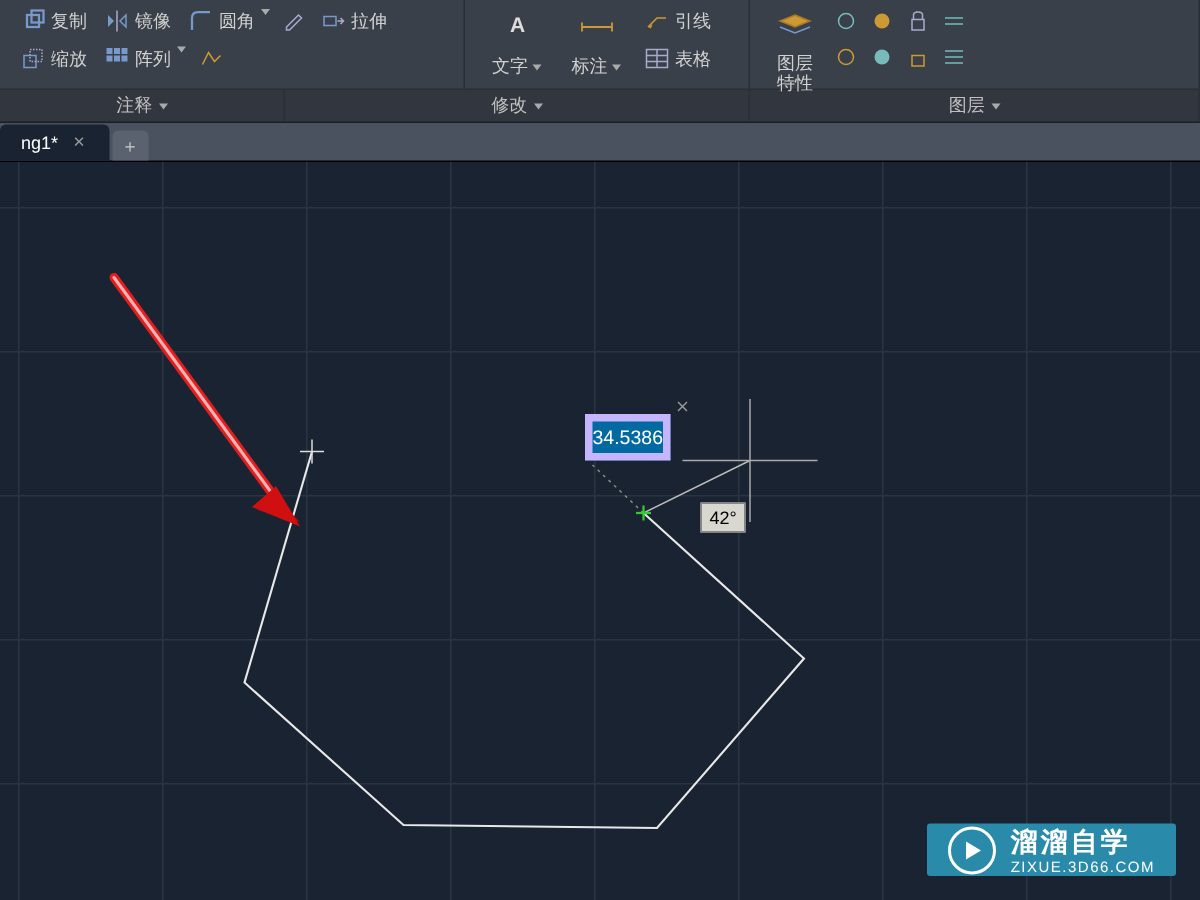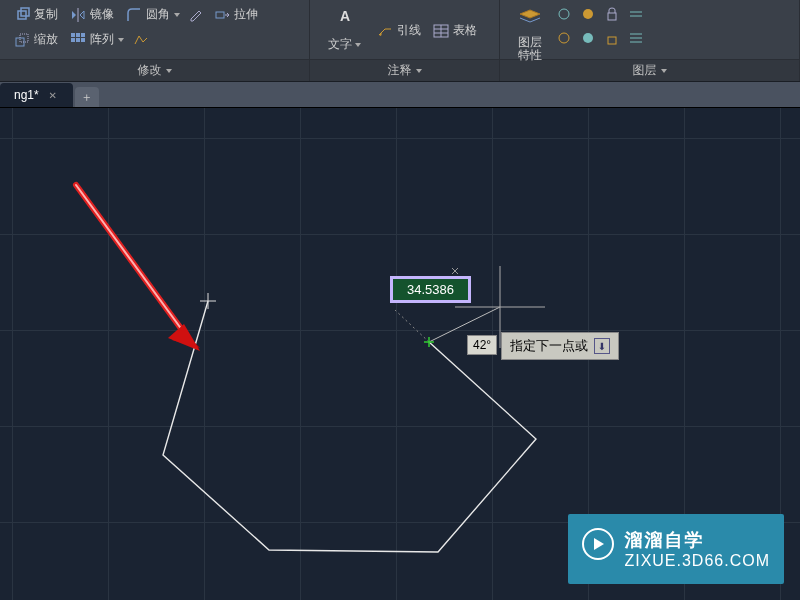--- a/index.html
+++ b/index.html
@@ -22,21 +22,20 @@
 }
 .ribbon-group {
   display: flex;
   flex-wrap: wrap;
   align-content: flex-start;
   padding: 2px 8px;
   border-right: 1px solid #2a2e35;
 }
 .ribbon-btn {
   display: flex;
-  align-items: center;
   gap: 4px;
   padding: 4px 6px;
   cursor: pointer;
   white-space: nowrap;
   font-family: Liberation Serif, serif;
 }
 .ribbon-icon {
   width: 16px; height: 16px;
   display: inline-flex;
   align-items: center;
@@ -132,24 +131,24 @@
   width: 100%; height: 100%;
 }
 
 
 .dyn-input {
   position: absolute;
   display: flex;
   align-items: center;
 }
 .dyn-dist {
-  background: #14532d;
+  background: #0369a1;
   color: #fff;
-  padding: 3px 14px;
-  border: 3px solid #c4b5fd;
+  padding: 3px 0;
+  border: 5px solid #c4b5fd;
   font-size: 13px;
 }
 .dyn-angle {
   background: #d8d8d0;
   color: #000;
   padding: 2px 5px;
   border: 1px solid #888;
   font-size: 12px;
 }
 .dyn-prompt {
@@ -172,36 +171,37 @@
   font-size: 10px;
 }
 
 
 .watermark {
   position: absolute;
   bottom: 16px;
   right: 16px;
   background: #2a8aaa;
   color: #fff;
-  padding: 14px 14px;
-  display: flex;
+  padding: 0 14px;
+  display: flex;
+  align-items: center;
   gap: 10px;
   border-radius: 2px;
 }
 .watermark-logo {
   width: 32px; height: 32px;
   border: 2px solid #fff;
   border-radius: 50%;
   display: flex;
   align-items: center;
   justify-content: center;
 }
 .watermark-text { display: flex; flex-direction: column; }
 .watermark-main { font-size: 18px; font-weight: bold; letter-spacing: 2px; }
-.watermark-sub { font-size: 16px; letter-spacing: 1px; }
+.watermark-sub { font-size: 10px; letter-spacing: 1px; }
 
 .dropdown-caret {
   width: 0; height: 0;
   border-left: 3px solid transparent;
   border-right: 3px solid transparent;
   border-top: 4px solid #aaa;
   display: inline-block;
 }
 </style>
 </head>
@@ -289,21 +289,30 @@
   <div class="ribbon-group" style="width:190px">
     <div class="ribbon-big-btn">
       <span class="ribbon-big-icon"><svg width="24" height="16">
             <text x="12" y="13" text-anchor="middle" fill="#ddd" font-size="14" font-weight="bold">A</text>
           </svg></span>
       <span style="display:flex;align-items:center;gap:3px">
           <span>文字</span>
           <span class="dropdown-caret"></span>
         </span>
     </div>
-    <div style="display:flex;flex-direction:row">
+    <div class="ribbon-big-btn">
+      <span class="ribbon-big-icon"><svg width="24" height="16">
+            <path d="M2 10 L22 10 M2 7 L2 13 M22 7 L22 13" stroke="#c93" stroke-width="1.2"></path>
+          </svg></span>
+      <span style="display:flex;align-items:center;gap:3px">
+          <span>标注</span>
+          <span class="dropdown-caret"></span>
+        </span>
+    </div>
+    <div style="display:flex;flex-direction:column">
       <div class="ribbon-btn">
         <span class="ribbon-icon">
             <svg width="16" height="16">
               <path d="M2 12 L8 6 L14 6" fill="none" stroke="#c93"></path>
               <path d="M2 12 L5 10 L4 13 Z" fill="#c93"></path>
             </svg>
           </span>
         <span>引线</span>
       </div>
       <div class="ribbon-btn">
@@ -387,26 +396,26 @@
                 <path d="M2 4 L14 4 M2 8 L14 8 M2 12 L14 12" stroke="#7bb"></path>
               </svg>
             </span>
           </div>
       </div>
     </div>
   </div>
 </div>
 
 <div class="panel-labels">
+  <div class="panel-label" style="width:190px">
+    <span>注释</span>
+    <span class="dropdown-caret"></span>
+  </div>
   <div class="panel-label" style="width:310px">
     <span>修改</span>
-    <span class="dropdown-caret"></span>
-  </div>
-  <div class="panel-label" style="width:190px">
-    <span>注释</span>
     <span class="dropdown-caret"></span>
   </div>
   <div class="panel-label" style="flex:1">
     <span>图层</span>
     <span class="dropdown-caret"></span>
   </div>
 </div>
 
 <div class="tabbar">
   <div class="tab active">
@@ -478,26 +487,20 @@
   </svg>
 
   <div class="dyn-input" style="left:390px;top:168px">
     <span class="dyn-dist">34.5386</span>
   </div>
 
   <div class="dyn-input" style="left:467px;top:227px">
     <span class="dyn-angle">42°</span>
   </div>
 
-  <div class="dyn-input" style="left:501px;top:224px">
-    <div class="dyn-prompt">
-      <span>指定下一点或</span>
-      <span class="dyn-prompt-arrow">⬇</span>
-    </div>
-  </div>
 
   <div class="watermark">
     <div class="watermark-logo">
       <svg width="16" height="16">
           <path d="M4 2 L4 14 L14 8 Z" fill="#fff"></path>
         </svg>
     </div>
     <div class="watermark-text">
       <span class="watermark-main">溜溜自学</span>
       <span class="watermark-sub">ZIXUE.3D66.COM</span>

